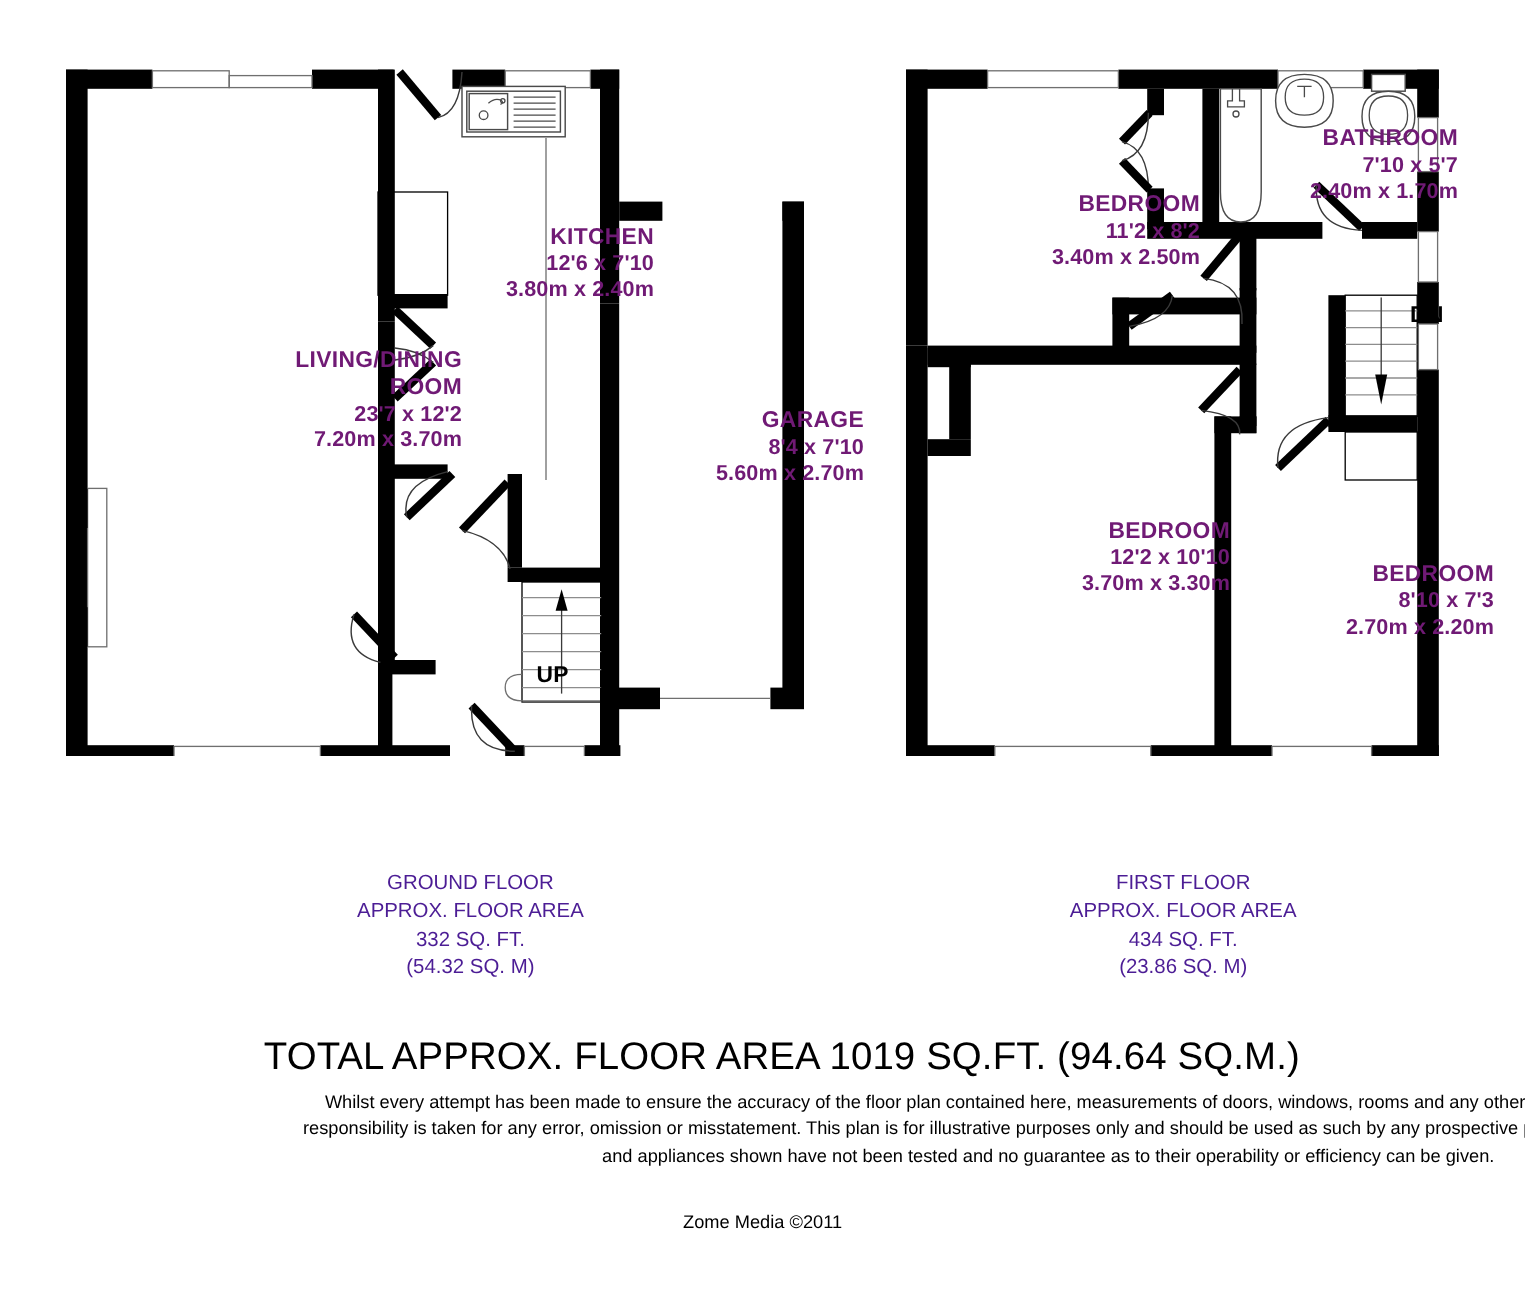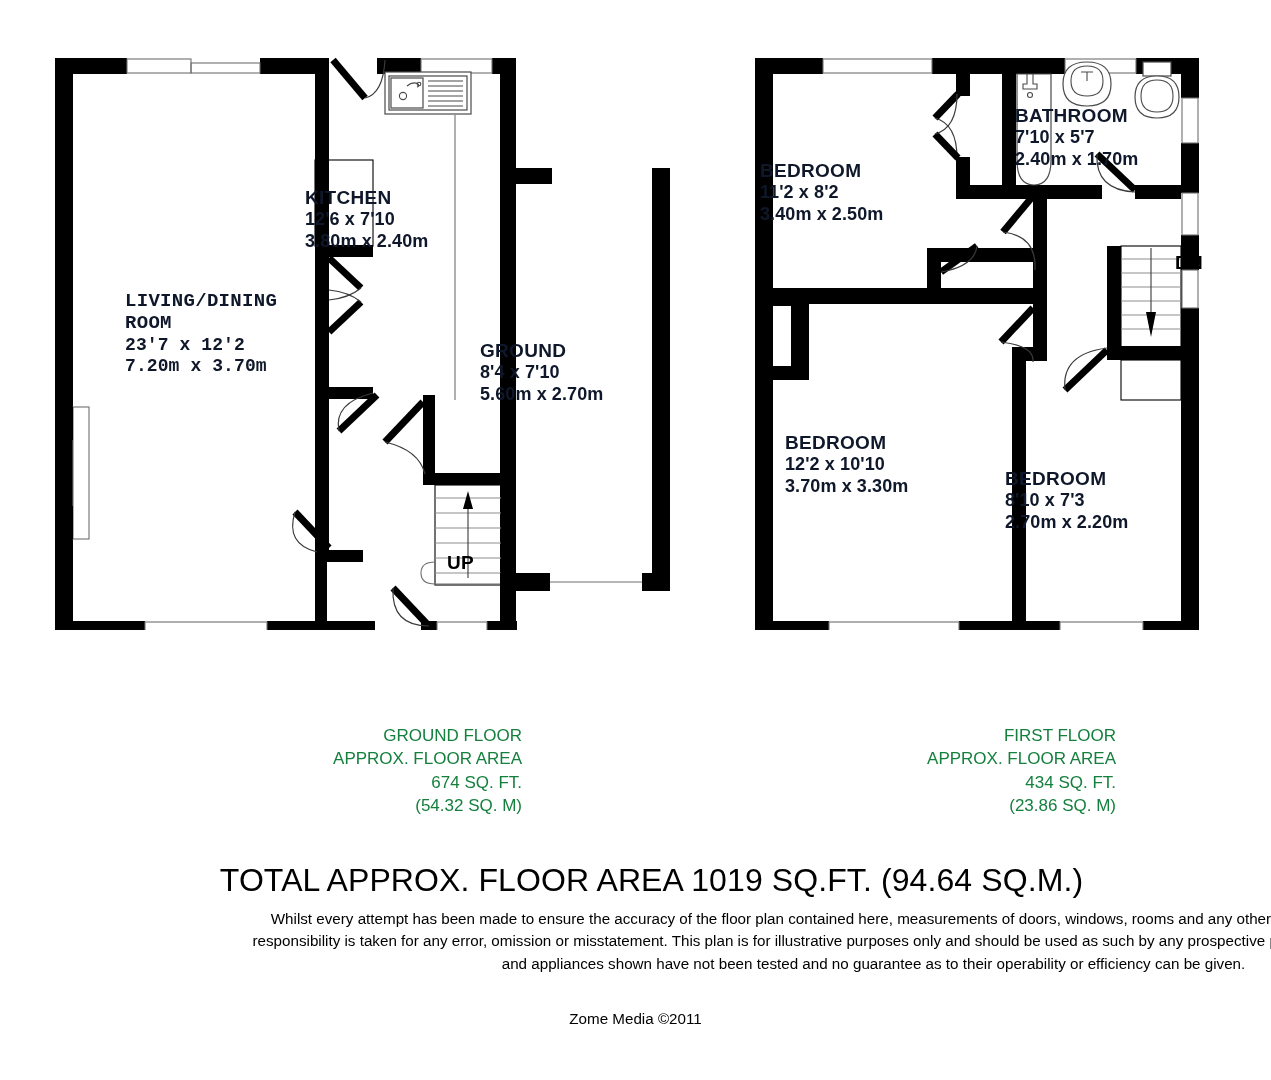--- a/index.html
+++ b/index.html
@@ -19,32 +19,32 @@
   .thinlight{fill:none;stroke:#6f6f6f;stroke-width:1.1;}
   .fixture{fill:#ffffff;stroke:#4a4a4a;stroke-width:1.2;}
   .fixture2{fill:none;stroke:#4a4a4a;stroke-width:1.1;}
   .doorleaf{stroke:#000000;stroke-width:7;stroke-linecap:butt;}
   .doorarc{fill:none;stroke:#3a3a3a;stroke-width:1.2;}
   .stairline{stroke:#8d8d8d;stroke-width:1.1;fill:none;}
   .stairspine{stroke:#3a3a3a;stroke-width:1.1;fill:none;}
   .arrowhead{fill:#000000;}
 
   .room-label{
-    position:absolute;text-align:left;line-height:1.18;
-    font-weight:bold;color:#0f172a;white-space:nowrap;
+    position:absolute;text-align:right;line-height:1.18;
+    font-weight:bold;color:#701a75;white-space:nowrap;
   }
   .room-label .nm{font-size:19px;letter-spacing:.3px;}
   .room-label .dim{font-size:18px;letter-spacing:.1px;}
   .tag{
     position:absolute;font-weight:bold;font-size:19px;letter-spacing:.4px;color:#000;
   }
 
   .floor-summary{
-    position:absolute;text-align:right;font-size:17px;line-height:1.37;
-    color:#15803d;white-space:nowrap;
+    position:absolute;text-align:center;font-size:17px;line-height:1.37;
+    color:#4c1d95;white-space:nowrap;
   }
   .total-area{
     position:absolute;text-align:center;width:100%;left:0;
     font-size:32px;color:#000;letter-spacing:.1px;padding-left:16px;
   }
   .disclaimer{
     position:absolute;left:0;width:100%;text-align:center;
     font-size:15.2px;line-height:1.47;color:#000;
   }
   .credit{
@@ -280,35 +280,35 @@
       <line class="stairline" x1="366" y1="237" x2="426" y2="237"></line>
       <line class="stairline" x1="366" y1="251" x2="426" y2="251"></line>
       <line class="stairline" x1="366" y1="265" x2="426" y2="265"></line>
       <line class="stairline" x1="366" y1="279" x2="426" y2="279"></line>
       <rect class="thin" x="366" y="310" width="60" height="40"></rect>
       <line class="stairspine" x1="396" y1="198" x2="396" y2="264"></line>
       <polygon class="arrowhead" points="396,287 391,262 401,262"></polygon>
     </g>
   </svg>
 
-  <div class="room-label" style="left:125px;top:290px;width:260px;font-family:Liberation Mono, monospace;">
+  <div class="room-label" style="left:125px;top:290px;width:260px;">
     <div class="nm">LIVING/DINING</div>
     <div class="nm">ROOM</div>
     <div class="dim">23'7 x 12'2</div>
     <div class="dim">7.20m x 3.70m</div>
   </div>
 
   <div class="room-label" style="left:305px;top:187px;width:240px;">
     <div class="nm">KITCHEN</div>
     <div class="dim">12'6 x 7'10</div>
     <div class="dim">3.80m x 2.40m</div>
   </div>
 
   <div class="room-label" style="left:480px;top:340px;width:240px;">
-    <div class="nm">GROUND</div>
+    <div class="nm">GARAGE</div>
     <div class="dim">8'4 x 7'10</div>
     <div class="dim">5.60m x 2.70m</div>
   </div>
 
   <div class="tag" style="left:447px;top:534px;margin-top:18px;">UP</div>
 
   <div class="room-label" style="left:760px;top:160px;width:240px;">
     <div class="nm">BEDROOM</div>
     <div class="dim">11'2 x 8'2</div>
     <div class="dim">3.40m x 2.50m</div>
@@ -330,21 +330,21 @@
     <div class="nm">BEDROOM</div>
     <div class="dim">8'10 x 7'3</div>
     <div class="dim">2.70m x 2.20m</div>
   </div>
 
   <div class="tag" style="left:1152px;top:252px;padding-left:23px;">DN</div>
 
   <div class="floor-summary" style="left:262px;top:724px;width:260px;">
     <div>GROUND FLOOR</div>
     <div>APPROX. FLOOR AREA</div>
-    <div>674 SQ. FT.</div>
+    <div>332 SQ. FT.</div>
     <div>(54.32 SQ. M)</div>
   </div>
 
   <div class="floor-summary" style="left:856px;top:724px;width:260px;">
     <div>FIRST FLOOR</div>
     <div>APPROX. FLOOR AREA</div>
     <div>434 SQ. FT.</div>
     <div>(23.86 SQ. M)</div>
   </div>
 

